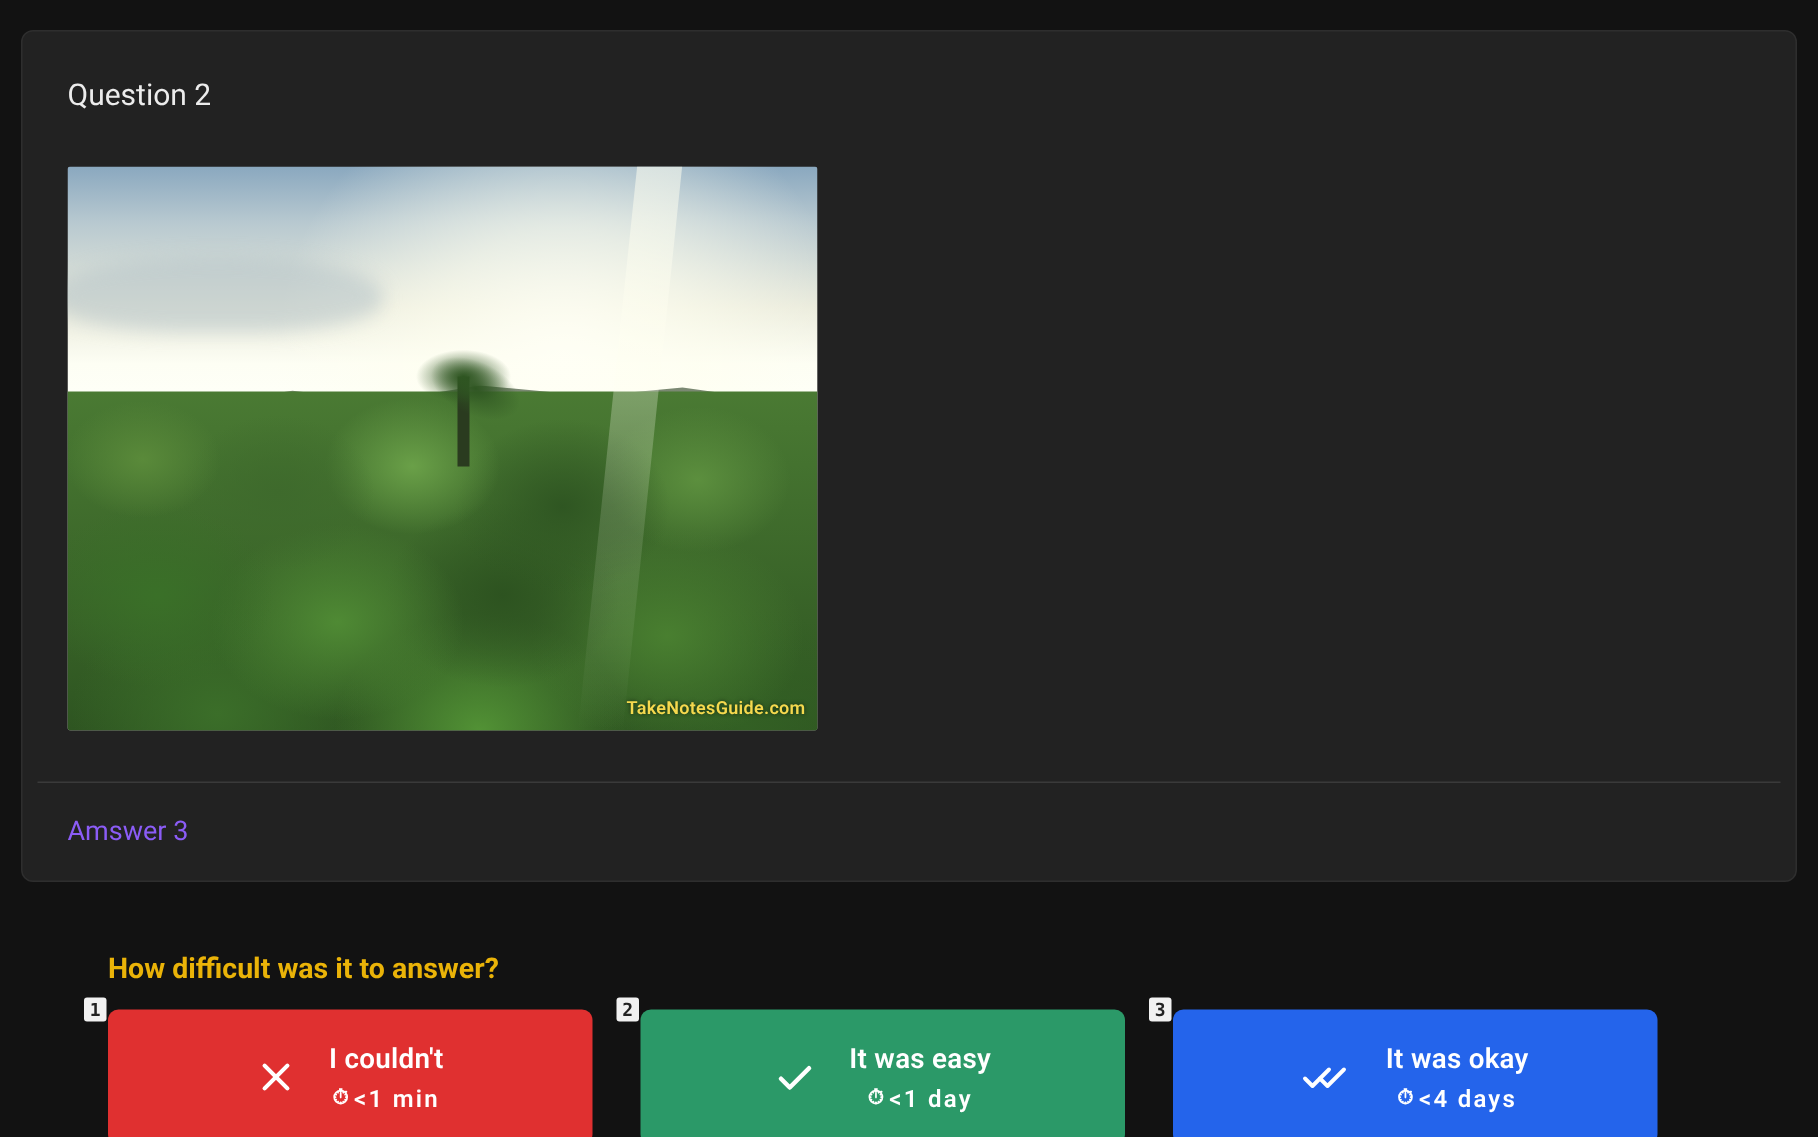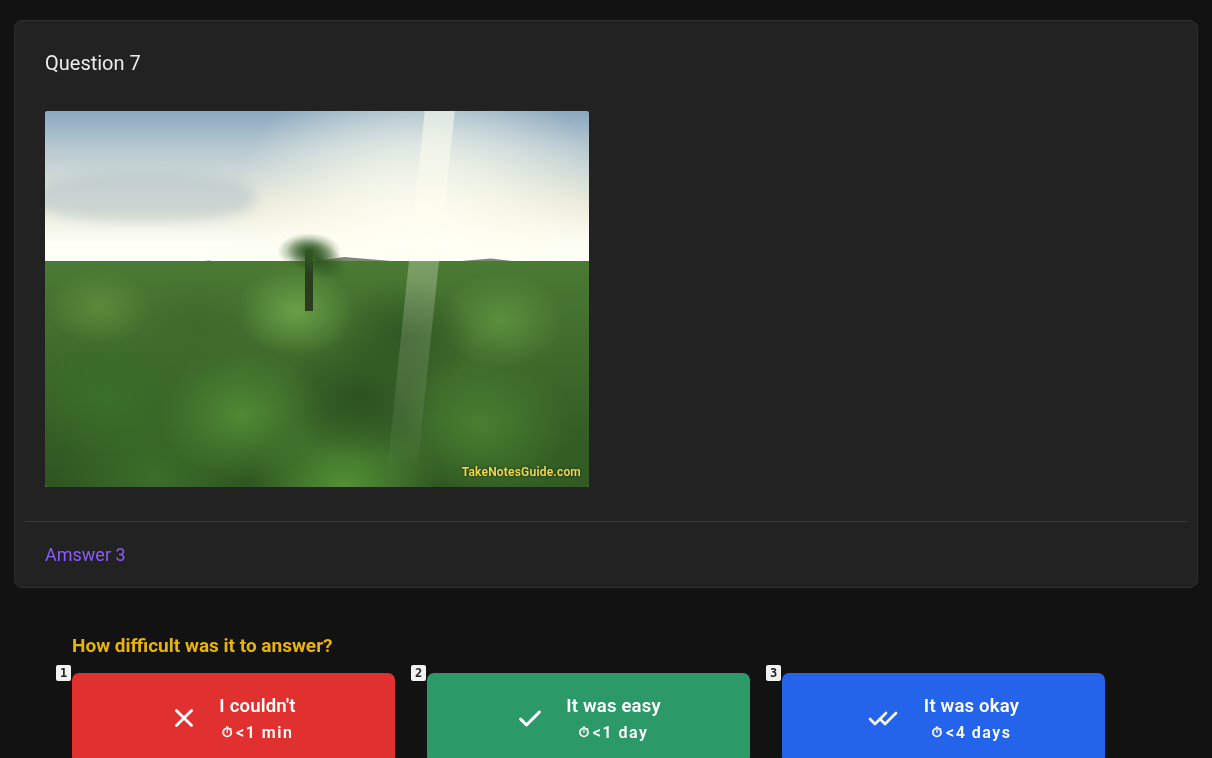--- a/index.html
+++ b/index.html
@@ -18,21 +18,21 @@
     border-radius: 8px;
     padding: 30px 30px 22px 30px;
   }
   .question-title {
     font-size: 20px;
     font-weight: 400;
     color: #ececec;
     margin-bottom: 36px;
   }
   .question-image {
-    width: 544px;
+    width: 500px;
     height: 376px;
     position: relative;
     overflow: hidden;
     border-radius: 2px;
   }
   .sky {
     position: absolute; inset: 0;
     background: linear-gradient(180deg,
       #8aa8bf 0%,
       #b8c9d0 10%,
@@ -196,21 +196,21 @@
   .icon {
     display: inline-flex;
     align-items: center;
     justify-content: center;
   }
 </style>
 </head>
 <body>
 
 <div class="card">
-  <div class="question-title">Question 7</div>
+  <div class="question-title">Question 2</div>
 
   <div class="question-image">
     <div class="sky"></div>
     <div class="sunburst"></div>
     <div class="cloud"></div>
     <div class="hills"></div>
     <div class="forest"></div>
     <div class="palm"></div>
     <div class="ray"></div>
     <div class="watermark">TakeNotesGuide.com</div>

